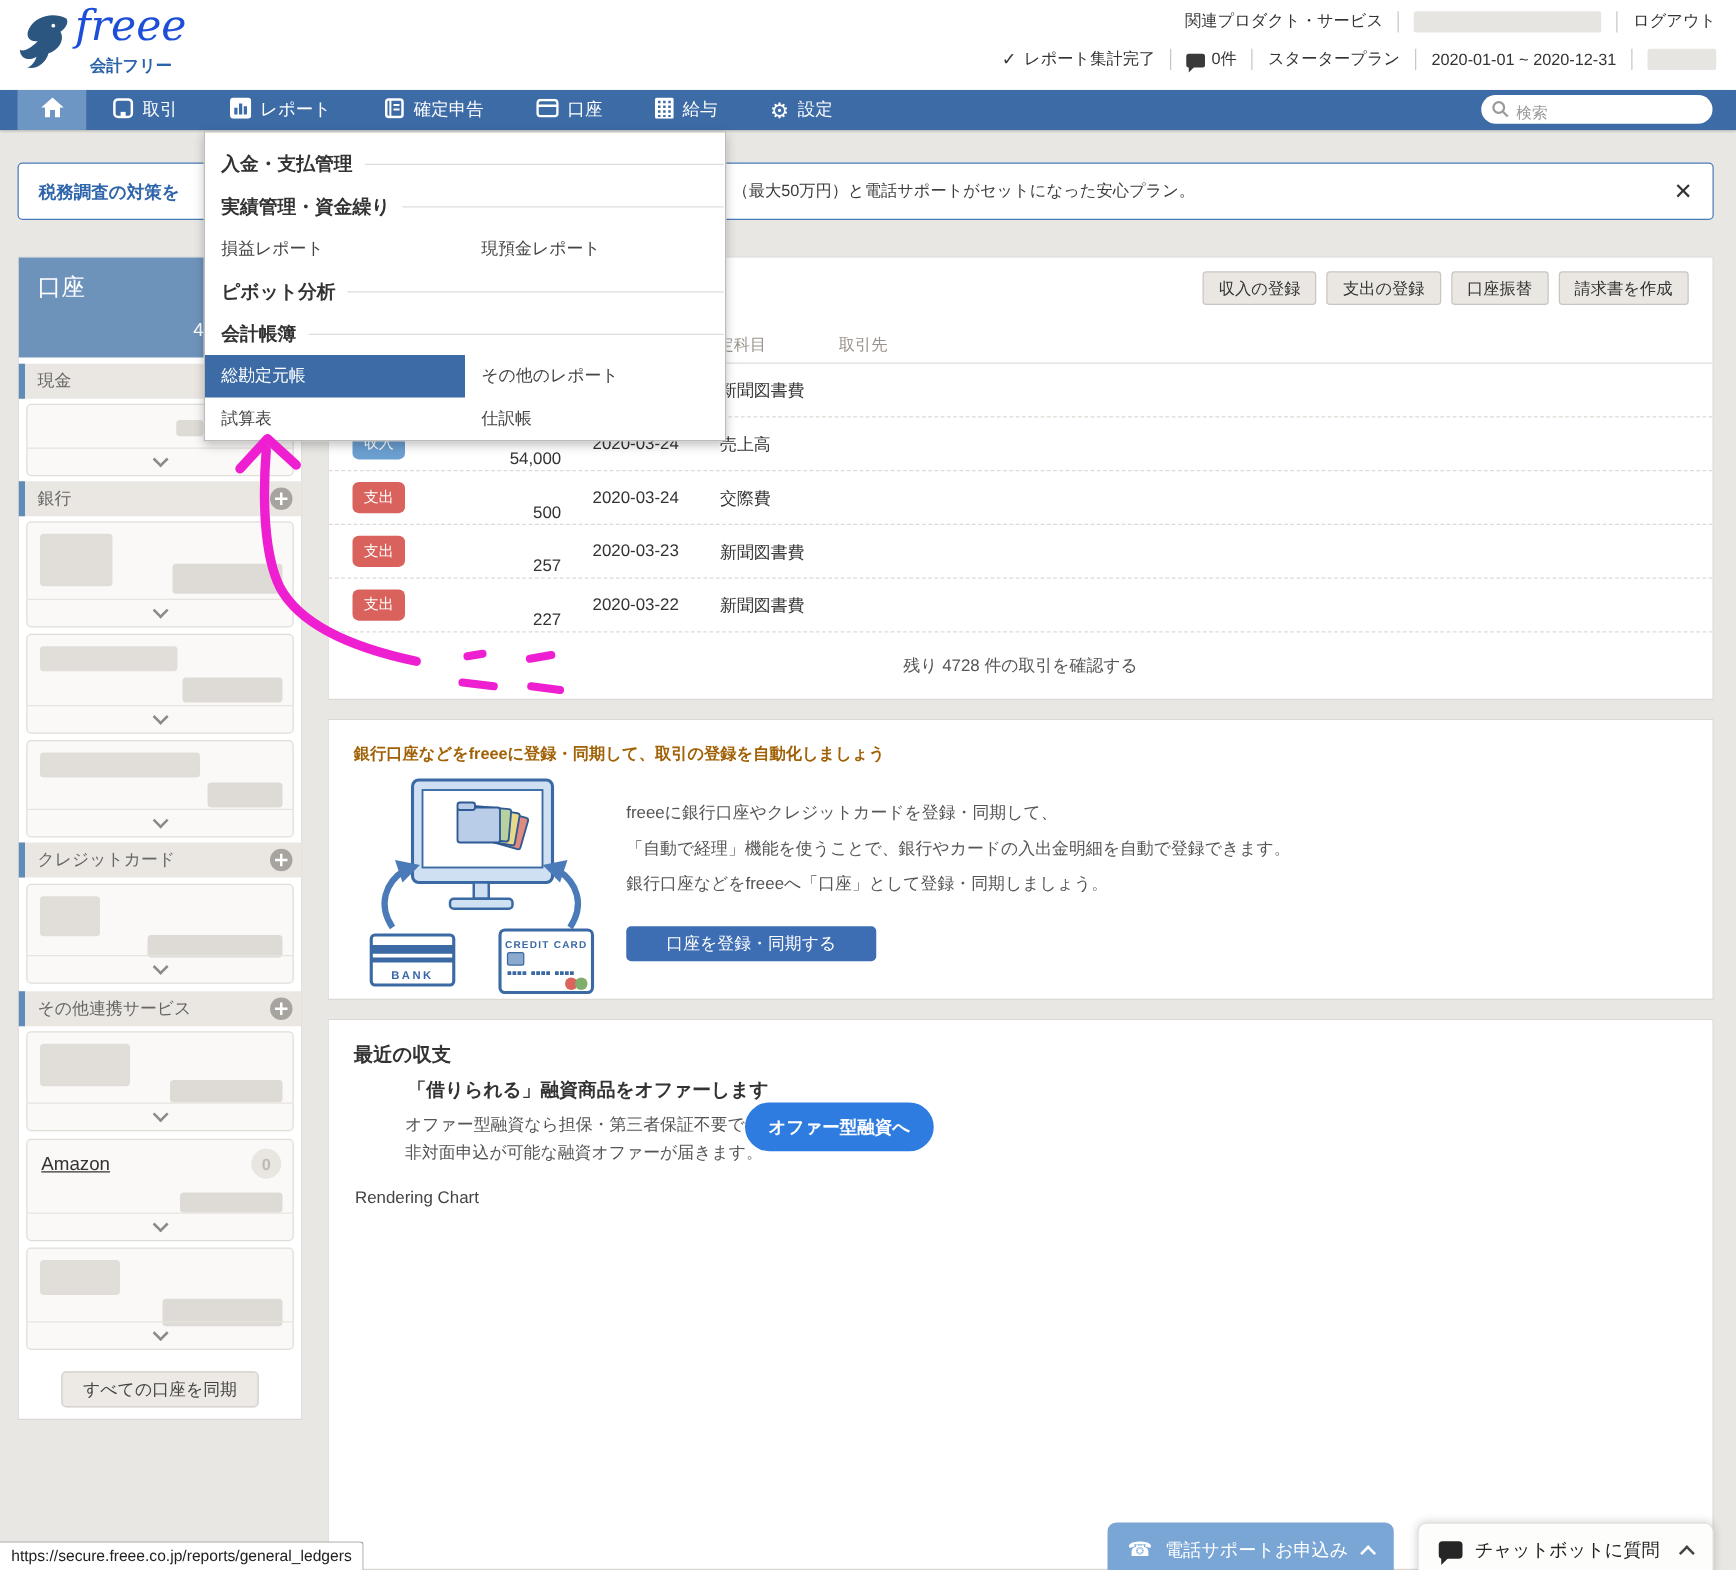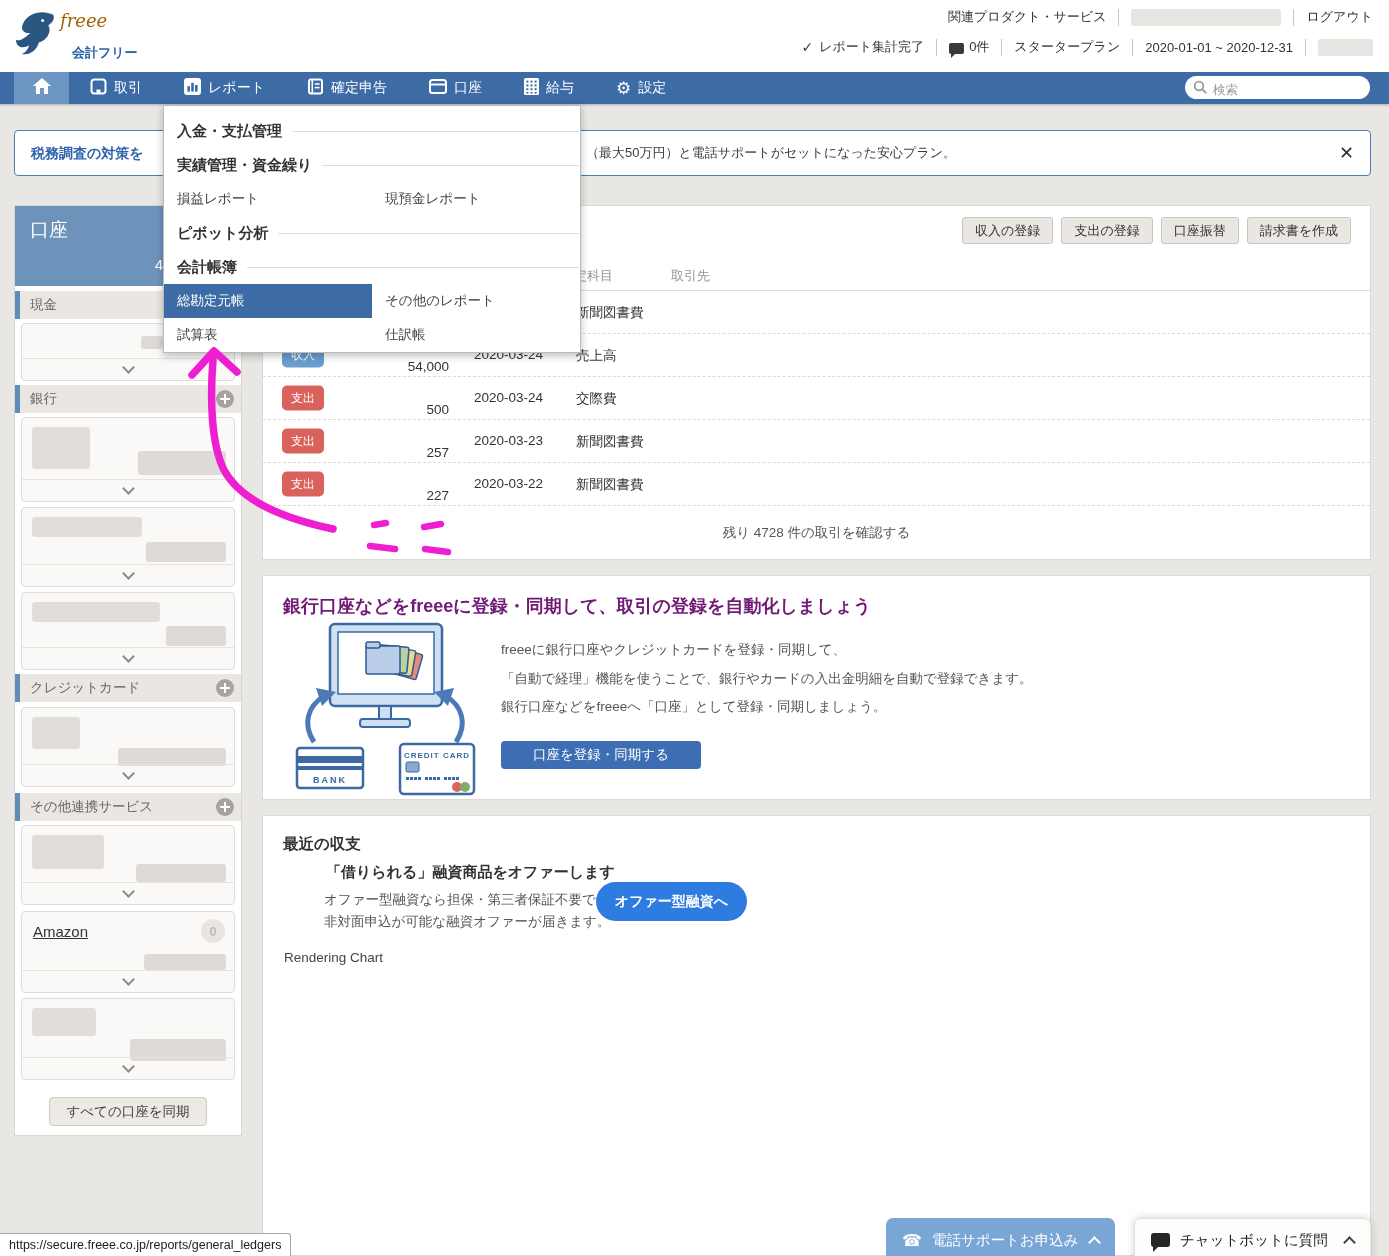--- a/index.html
+++ b/index.html
@@ -2,21 +2,21 @@
 <html><head>
 <meta charset="utf-8">
 <style>
   * { margin:0; padding:0; box-sizing:border-box; }
   body { font-family:"Liberation Sans","DejaVu Sans",sans-serif; }
   .page { position:relative; width:1389px; height:1256px; background:#e9e7e3; overflow:hidden; }
 
   
   .topbar { position:absolute; left:0; top:0; width:1389px; height:72px; background:#fff; }
   .logo { position:absolute; left:14px; top:8px; display:flex; align-items:flex-start; }
-  .logo-script { font-family:"DejaVu Serif",serif; font-style:italic; font-size:18px; color:#a16207; margin-left:4px; line-height:26px; }
+  .logo-script { font-family:"DejaVu Serif",serif; font-style:italic; font-size:34px; color:#1d4ed8; margin-left:4px; line-height:26px; }
   .logo-sub { position:absolute; left:58px; top:36px; font-size:13px; font-weight:bold; color:#2a64a8; white-space:nowrap; }
   .top-links { position:absolute; right:16px; top:8px; display:flex; align-items:center; font-size:13px; color:#333; }
   .top-status { position:absolute; right:16px; top:38px; display:flex; align-items:center; font-size:13px; color:#333; }
   .vsep { width:1px; height:17px; background:#c9c7c4; margin:0 12px; }
   .blurblock { background:#e7e5e2; border-radius:2px; }
   .check { color:#3a3a3a; font-size:14px; margin-right:6px; }
   .bubble { display:inline-block; width:15px; height:11px; background:#3a3a3a; border-radius:2px; position:relative; margin-right:5px; top:1px; }
   .bubble::after { content:""; position:absolute; left:2px; bottom:-4px; width:0; height:0;
     border-top:5px solid #3a3a3a; border-right:5px solid transparent; }
 
@@ -69,21 +69,21 @@
   .tx-row { position:relative; height:43px; border-bottom:1px dashed #ded9d3; font-size:13.5px; color:#333; cursor:pointer; }
   .tx-badge { position:absolute; left:19px; top:50%; transform:translateY(-50%); color:#fff; font-size:12px; padding:4px 9px; border-radius:5px; }
   .tx-badge.income { background:#6b9fd0;text-align:center; }
   .tx-badge.expense { background:#da625c; }
   .tx-amt { position:absolute; left:60px; top:25px; width:126px; text-align:right; }
   .tx-date { position:absolute; left:211px; top:13px; }
   .tx-acct { position:absolute; left:313px; top:13px; }
   .tx-foot { position:absolute; top:300px; left:0; right:0; height:54px; text-align:center; line-height:54px; font-size:13.5px; color:#555; }
   .tx-foot span { cursor:pointer; }
 
-  .promo-title { position:absolute; left:20px; top:18px; font-size:18px; font-weight:bold; color:#701a75; }
+  .promo-title { position:absolute; left:20px; top:18px; font-size:13px; font-weight:bold; color:#a16207; }
   .promo-illu { position:absolute; left:31px; top:46px; }
   .promo-lines { position:absolute; left:238px; top:60px; font-size:13.5px; color:#555; line-height:28.5px; }
   .promo-btn { position:absolute; left:238px; top:165px; width:200px; height:28px; background:#3d6db3; border:none; border-radius:4px; color:#fff; font-size:13.5px; font-weight:normal; cursor:pointer; font-family:inherit; }
 
   .bal-title { position:absolute; left:20px; top:18px; font-size:15.5px; font-weight:bold; color:#333; }
   .offer-title { position:absolute; left:63px; top:47px; font-size:15px; font-weight:bold; color:#333; }
   .offer-l1 { position:absolute; left:61px; top:75px; font-size:13.5px; color:#555; }
   .offer-l2 { position:absolute; left:61px; top:97px; font-size:13.5px; color:#555; }
   .offer-btn { position:absolute; left:333px; top:66px; width:151px; height:39px; background:#2e7ce0; border:none; border-radius:20px; color:#fff; font-size:14px; font-weight:bold; cursor:pointer; font-family:inherit; }
   .chart-ph { position:absolute; left:21px; top:134px; font-size:13.5px; color:#444; }

